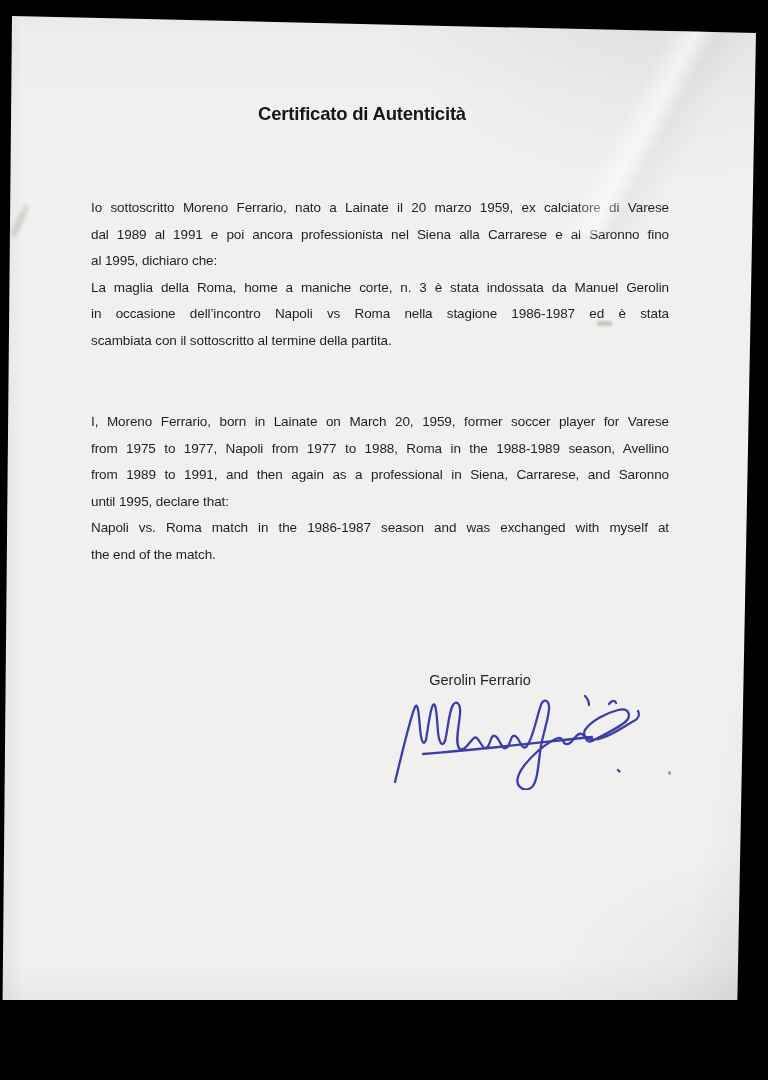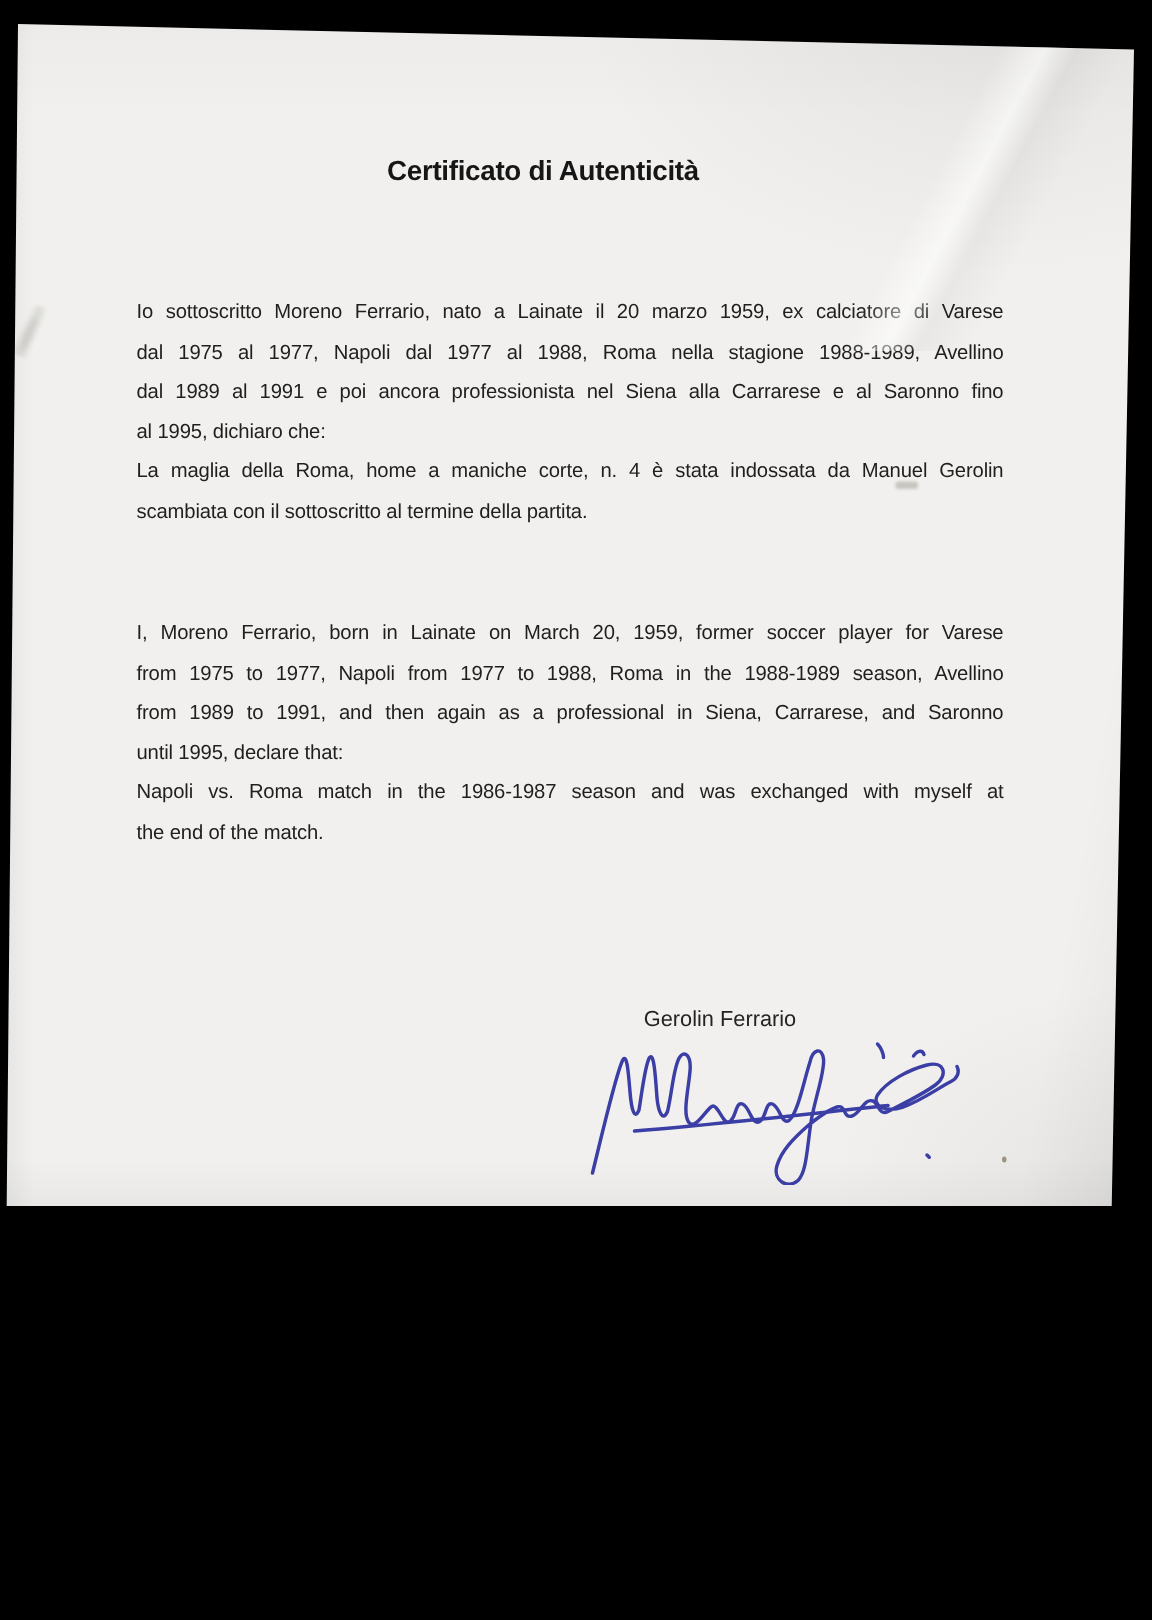--- a/index.html
+++ b/index.html
@@ -7,21 +7,21 @@
     padding: 0;
     background: #000000;
     width: 768px;
     height: 1080px;
     overflow: hidden;
     font-family: "Liberation Sans", "DejaVu Sans", sans-serif;
   }
   .stage {
     position: relative;
     width: 768px;
-    height: 804px;
+    height: 1000px;
     background: #000000;
   }
   
   .paper {
     position: absolute;
     inset: 0;
     clip-path: polygon(12px 16px, 756px 33px, 736px 1070px, 2px 1062px);
     background:
       radial-gradient(ellipse 420px 260px at 86% 2%, rgba(0,0,0,0.05), transparent 65%),
       radial-gradient(ellipse 300px 200px at 99% 99%, rgba(0,0,0,0.05), transparent 70%),
@@ -110,27 +110,27 @@
 <div class="stage">
 
   <div class="paper">
 
     <div class="doc-title">Certificato di Autenticità</div>
 
     <div class="text-block">
 
       <div class="para">
         <div class="line">Io sottoscritto Moreno Ferrario, nato a Lainate il 20 marzo 1959, ex calciatore di Varese</div>
-        <div class="line">dal 1975 al 1977, Napoli dal 1977 al 1988, Roma nella stagione 1988-1989, Avellino</div>
         <div class="line">dal 1989 al 1991 e poi ancora professionista nel Siena alla Carrarese e al Saronno fino</div>
         <div class="line last">al 1995, dichiaro che:</div>
       </div>
 
       <div class="para">
-        <div class="line">La maglia della Roma, home a maniche corte, n. 4 è stata indossata da Manuel Gerolin</div>
+        <div class="line">La maglia della Roma, home a maniche corte, n. 3 è stata indossata da Manuel Gerolin</div>
+        <div class="line">in occasione dell’incontro Napoli vs Roma nella stagione 1986-1987 ed è stata</div>
         <div class="line last">scambiata con il sottoscritto al termine della partita.</div>
       </div>
 
       <div class="para gap-before">
         <div class="line">I, Moreno Ferrario, born in Lainate on March 20, 1959, former soccer player for Varese</div>
         <div class="line">from 1975 to 1977, Napoli from 1977 to 1988, Roma in the 1988-1989 season, Avellino</div>
         <div class="line">from 1989 to 1991, and then again as a professional in Siena, Carrarese, and Saronno</div>
         <div class="line last">until 1995, declare that:</div>
       </div>
 

